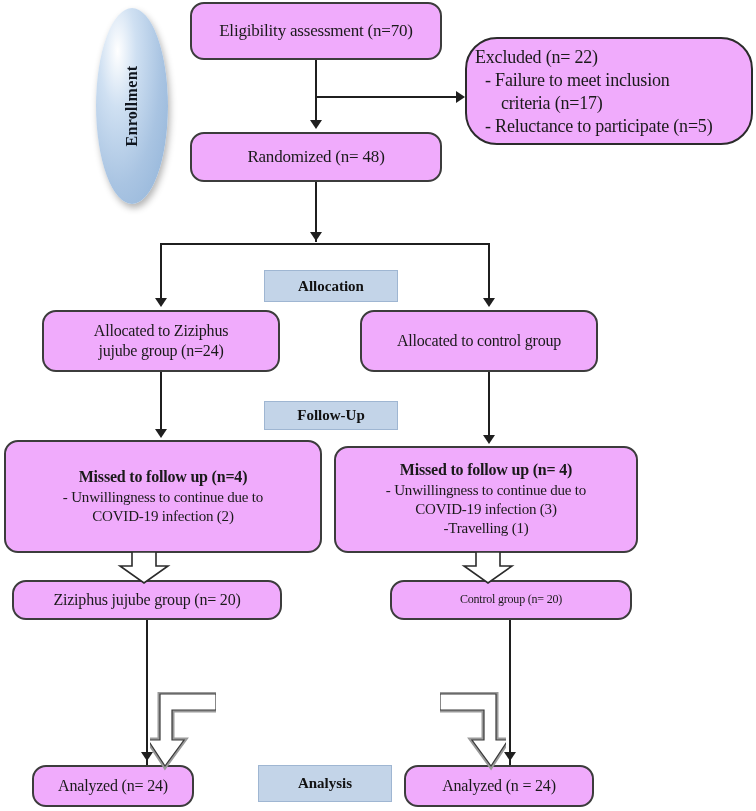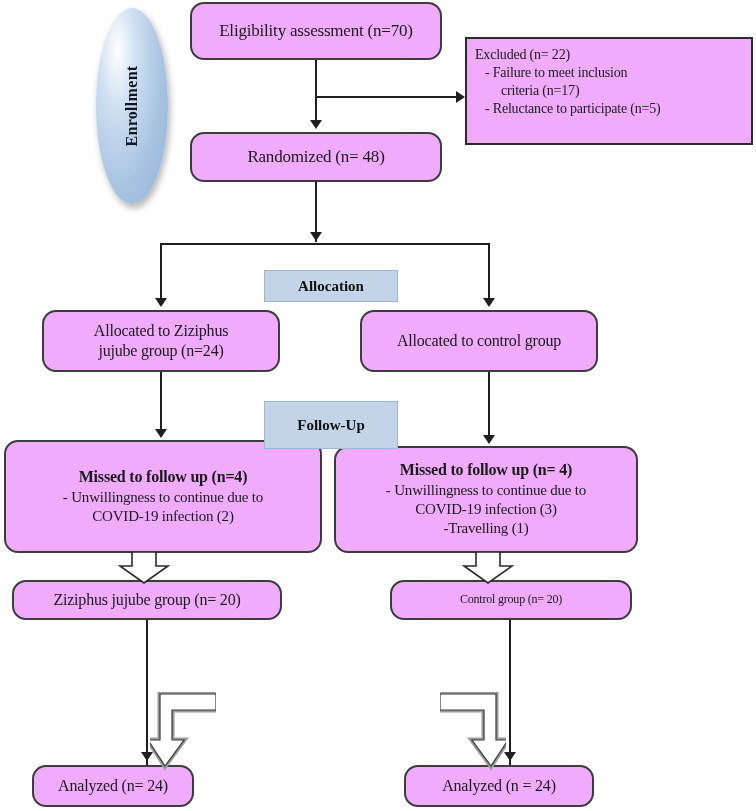--- a/index.html
+++ b/index.html
@@ -99,21 +99,21 @@
 <div id="canvas">
 
   <div id="enrollment-ellipse">
     <span class="vlabel">Enrollment</span>
   </div>
 
   <div class="box rbox" style="left:190px;top:2px;width:252px;height:58px;font-size:17px;">
     <span class="txt">Eligibility assessment (n=70)</span>
   </div>
 
-  <div class="box sbox" style="left:465px;top:37px;width:288px;height:108px;font-size:14px;align-items:flex-start;justify-content:flex-start;padding:7px 8px;">
+  <div class="box sbox" style="left:465px;top:37px;width:288px;height:108px;font-size:18px;align-items:flex-start;justify-content:flex-start;padding:7px 8px;border-radius:32px;">
     <div style="width:100%;">
       <div class="t-left">Excluded (n= 22)</div>
       <div class="t-left" style="padding-left:10px;">-  Failure to meet inclusion</div>
       <div class="t-left" style="padding-left:26px;">criteria (n=17)</div>
       <div class="t-left" style="padding-left:10px;">-  Reluctance to participate (n=5)</div>
     </div>
   </div>
 
   <div class="box rbox" style="left:190px;top:132px;width:252px;height:50px;font-size:17px;">
     <span class="txt">Randomized (n= 48)</span>
@@ -129,21 +129,21 @@
       <div>jujube group (n=24)</div>
     </div>
   </div>
 
   <div class="box rbox" style="left:360px;top:310px;width:238px;height:62px;font-size:16px;">
     <div style="width:100%;">
       <div>Allocated to control group</div>
     </div>
   </div>
 
-  <div class="stage" style="left:264px;top:401px;width:134px;height:48px;">
+  <div class="stage" style="left:264px;top:401px;width:134px;height:29px;">
     <span>Follow-Up</span>
   </div>
 
   <div class="box rbox" style="left:4px;top:440px;width:318px;height:113px;font-size:15px;">
     <div style="width:100%;">
       <div class="bold" style="font-size:16px;">Missed to follow up (n=4)</div>
       <div>- Unwillingness to continue due to</div>
       <div>COVID-19  infection (2)</div>
     </div>
   </div>
@@ -159,20 +159,23 @@
 
   <div class="box rbox" style="left:12px;top:580px;width:270px;height:40px;font-size:16px;">
     <span class="txt">Ziziphus jujube group (n= 20)</span>
   </div>
 
   <div class="box rbox" style="left:390px;top:580px;width:242px;height:40px;font-size:12px;">
     <span class="txt">Control group (n= 20)</span>
   </div>
 
 
+  <div class="stage" style="left:258px;top:765px;width:134px;height:37px;">
+    <span>Analysis</span>
+  </div>
 
   <div class="box rbox" style="left:32px;top:765px;width:162px;height:42px;font-size:16px;">
     <span class="txt">Analyzed (n= 24)</span>
   </div>
 
   <div class="box rbox" style="left:404px;top:765px;width:190px;height:42px;font-size:16px;">
     <span class="txt">Analyzed (n = 24)</span>
   </div>
 
   <div class="ln vl" style="left:315px;top:60px;height:62px;"></div>

